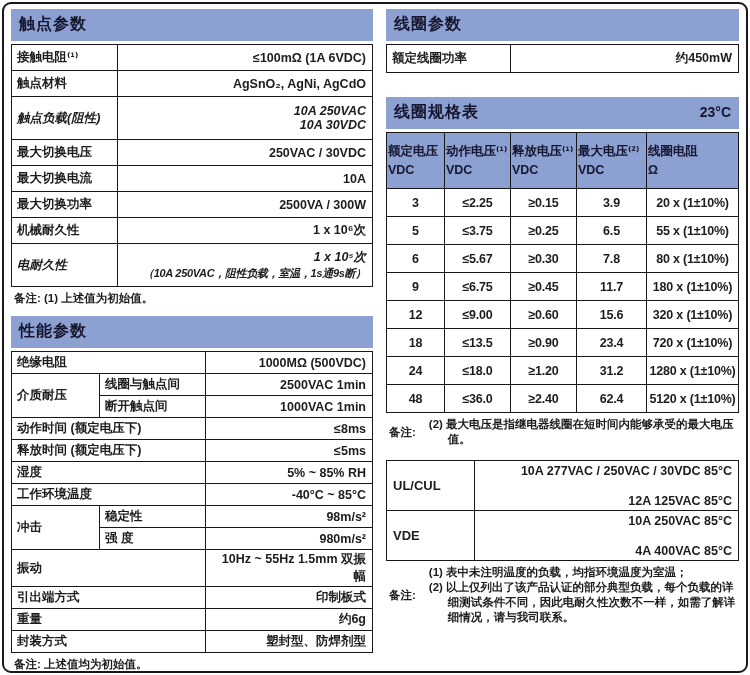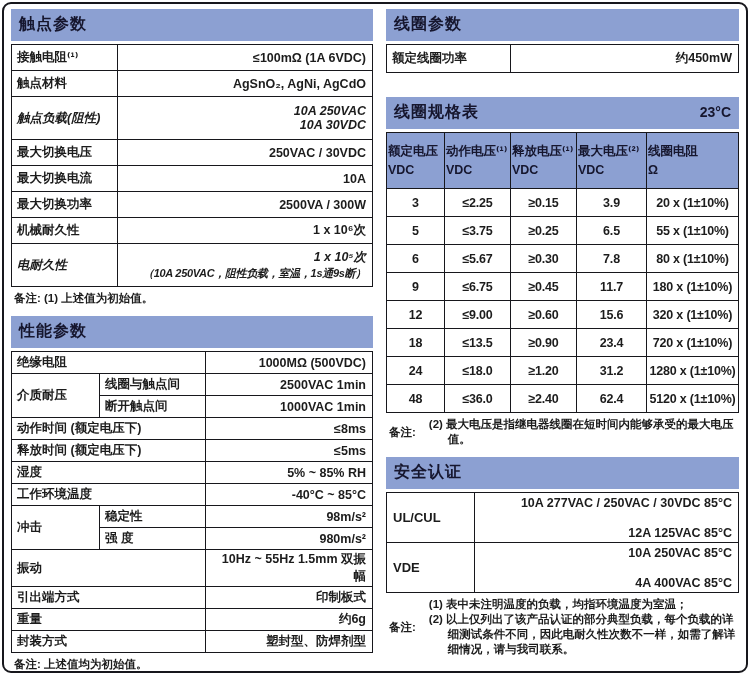--- a/index.html
+++ b/index.html
@@ -337,23 +337,20 @@
 
     <div class="note note-flex">
       <span>备注:</span>
       <div class="nlines">
         <div class="hang">(2) 最大电压是指继电器线圈在短时间内能够承受的最大电压值。</div>
       </div>
     </div>
 
     <div class="spacer-sm"></div>
 
-    <div class="band">
-      <span>安全认证</span>
-    </div>
 
     <table class="cert">
       <colgroup>
           <col class="c1">
           <col>
         </colgroup>
       <tbody>
           <tr>
         <td class="agency">UL/CUL</td>
         <td>

